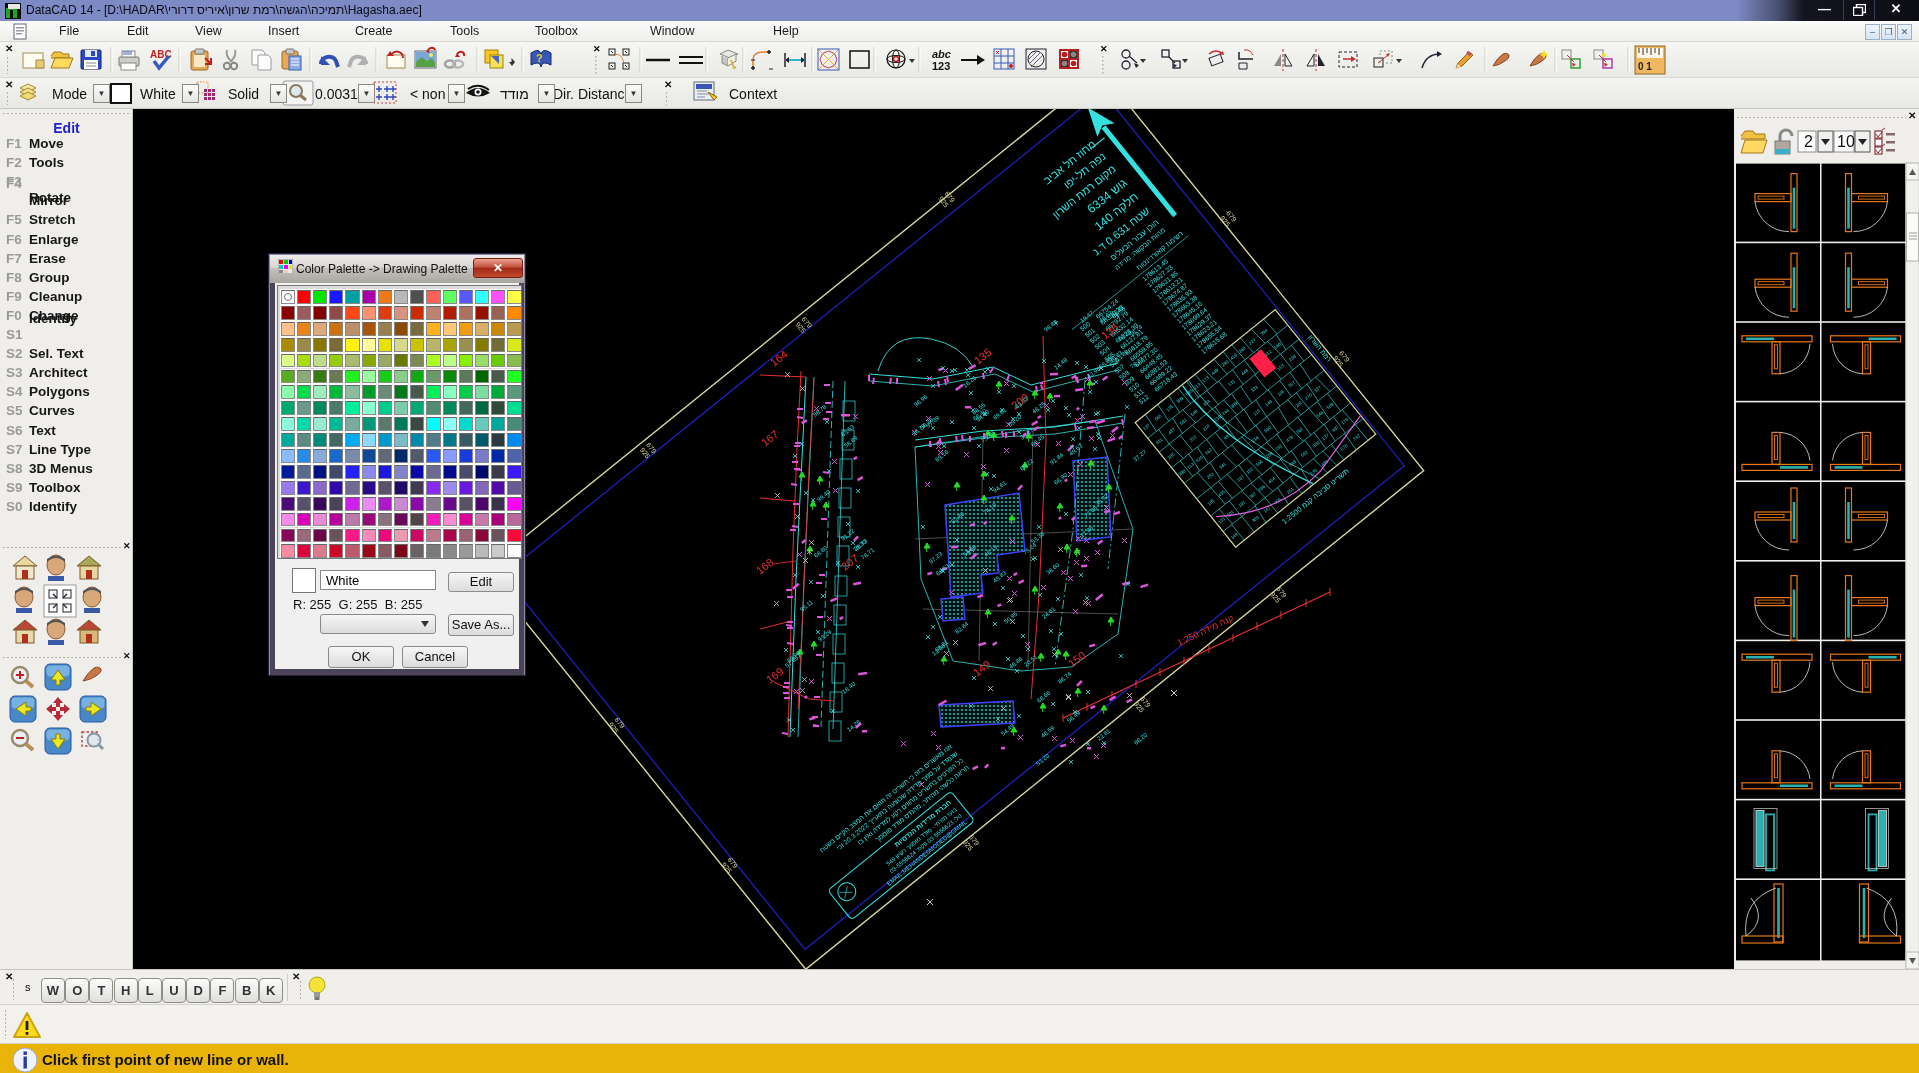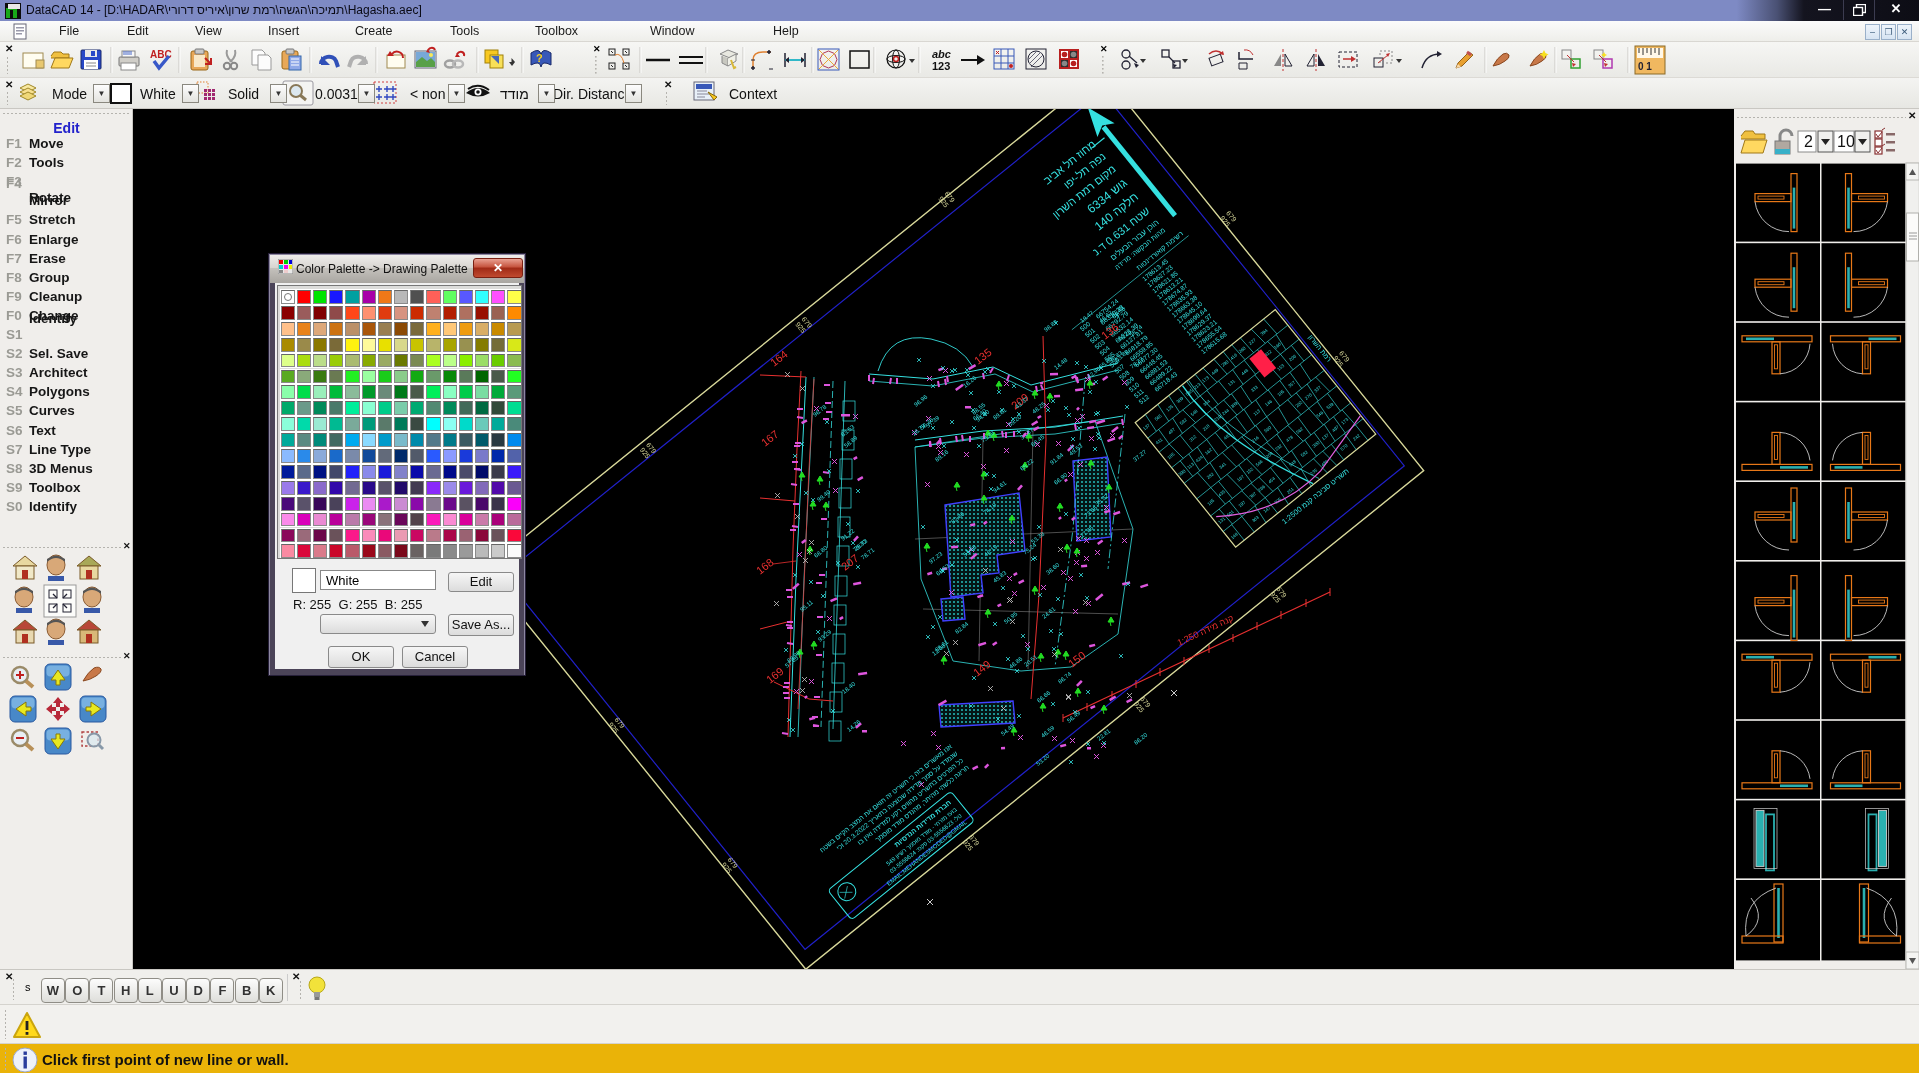--- a/index.html
+++ b/index.html
@@ -454,21 +454,21 @@
     <div class="lmT" style="top:141.6px">Erase</div>
     <div class="lmF" style="top:160.7px">F8</div>
     <div class="lmT" style="top:160.7px">Group</div>
     <div class="lmF" style="top:179.79999999999998px">F9</div>
     <div class="lmT" style="top:179.79999999999998px">Cleanup</div>
     <div class="lmF" style="top:198.89999999999998px">F0</div>
     <div class="lmT" style="top:198.89999999999998px">Change</div>
     <div class="lmF" style="top:217.99999999999997px">S1</div>
     <div class="lmT" style="top:202px">Identify</div>
     <div class="lmF" style="top:237.09999999999997px">S2</div>
-    <div class="lmT" style="top:237.09999999999997px">Sel. Save</div>
+    <div class="lmT" style="top:237.09999999999997px">Sel. Text</div>
     <div class="lmF" style="top:256.2px">S3</div>
     <div class="lmT" style="top:256.2px">Architect</div>
     <div class="lmF" style="top:275.3px">S4</div>
     <div class="lmT" style="top:275.3px">Polygons</div>
     <div class="lmF" style="top:294.40000000000003px">S5</div>
     <div class="lmT" style="top:294.40000000000003px">Curves</div>
     <div class="lmF" style="top:313.50000000000006px">S6</div>
     <div class="lmT" style="top:313.50000000000006px">Text</div>
     <div class="lmF" style="top:332.6000000000001px">S7</div>
     <div class="lmT" style="top:332.6000000000001px">Line Type</div>

